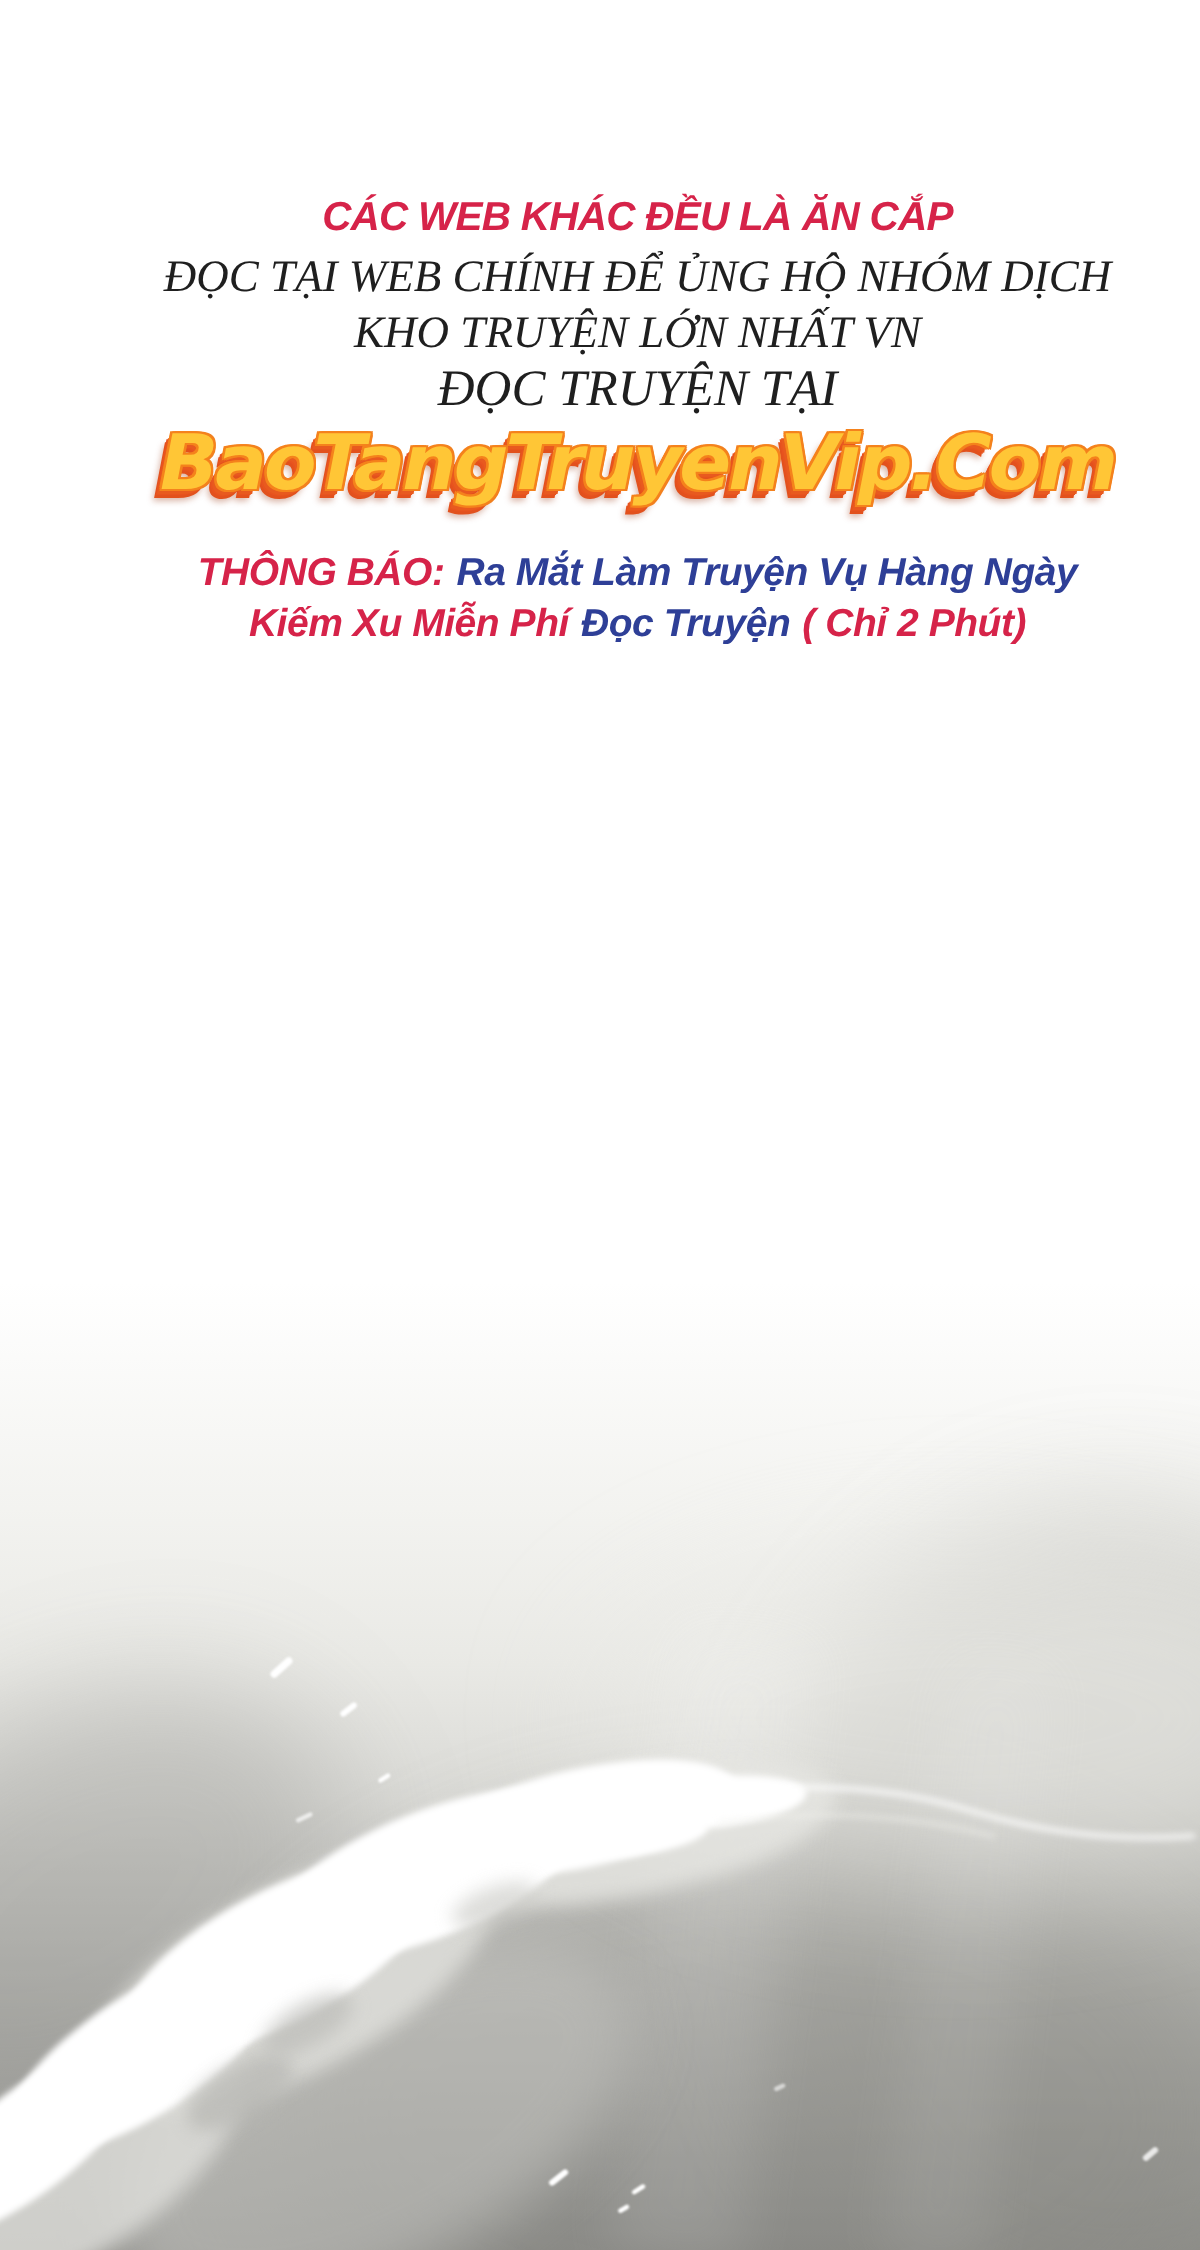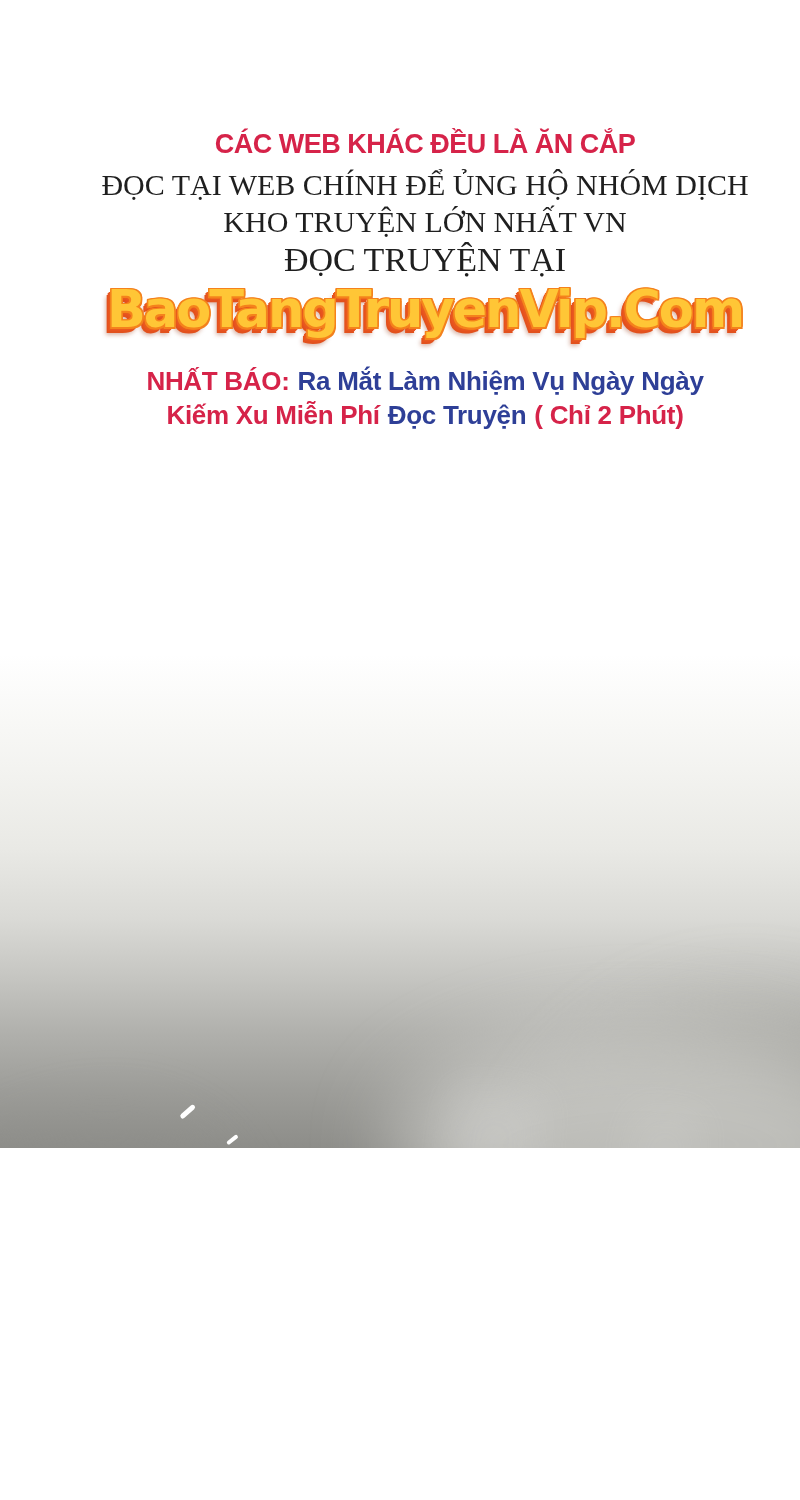--- a/index.html
+++ b/index.html
@@ -1,25 +1,26 @@
 <!DOCTYPE html>
 <html><head>
 <meta charset="utf-8">
 <style>
   html,body{margin:0;padding:0;background:#ffffff;}
   .page{
     position:relative;
-    width:800px;height:1148px;
+    width:800px;height:1500px;
     overflow:hidden;
     font-family:"Liberation Sans", sans-serif;
     background:linear-gradient(180deg,
       #ffffff 0%, #ffffff 57%,
       #f3f3f0 67%, #e9e9e5 74%,
       #dadad6 80%, #c6c6c2 85%,
       #b0b0ac 90%, #9d9d99 95%, #8d8d89 100%);
+    font-style:italic;
   }
   
   .textblock{position:absolute;left:48px;right:-2px;top:0;text-align:center;}
   .l1{
     position:absolute;left:0;right:0;top:129px;
     font-weight:700;font-size:27px;letter-spacing:-0.5px;
     color:#d62349;
   }
   .serif{font-family:"Liberation Serif", serif;color:#1f1f1f;}
   .l2{position:absolute;left:0;right:0;top:168px;font-size:30px;}
@@ -50,21 +51,21 @@
 <div class="page">
 
   <div class="textblock">
     <div class="l1">CÁC WEB KHÁC ĐỀU LÀ ĂN CẮP</div>
     <div class="l2 serif">ĐỌC TẠI WEB CHÍNH ĐỂ ỦNG HỘ NHÓM DỊCH</div>
     <div class="l3 serif">KHO TRUYỆN LỚN NHẤT VN</div>
     <div class="l4 serif">ĐỌC TRUYỆN TẠI</div>
     <div class="logo">BaoTangTruyenVip.Com</div>
     <div class="notice">
       <div>
-        <span class="red gap">NHẤT BÁO:</span><span class="blue">Ra Mắt Làm Nhiệm Vụ Ngày Ngày</span>
+        <span class="red gap">THÔNG BÁO:</span><span class="blue">Ra Mắt Làm Truyện Vụ Hàng Ngày</span>
       </div>
       <div>
         <span class="red gap">Kiếm Xu Miễn Phí</span><span class="blue gap">Đọc Truyện</span><span class="red">( Chỉ 2 Phút)</span>
       </div>
     </div>
   </div>
 
   <svg class="art" width="800" height="650" viewBox="0 0 800 650" aria-hidden="true">
     <defs>
       <filter id="b1" x="-80%" y="-80%" width="260%" height="260%">

